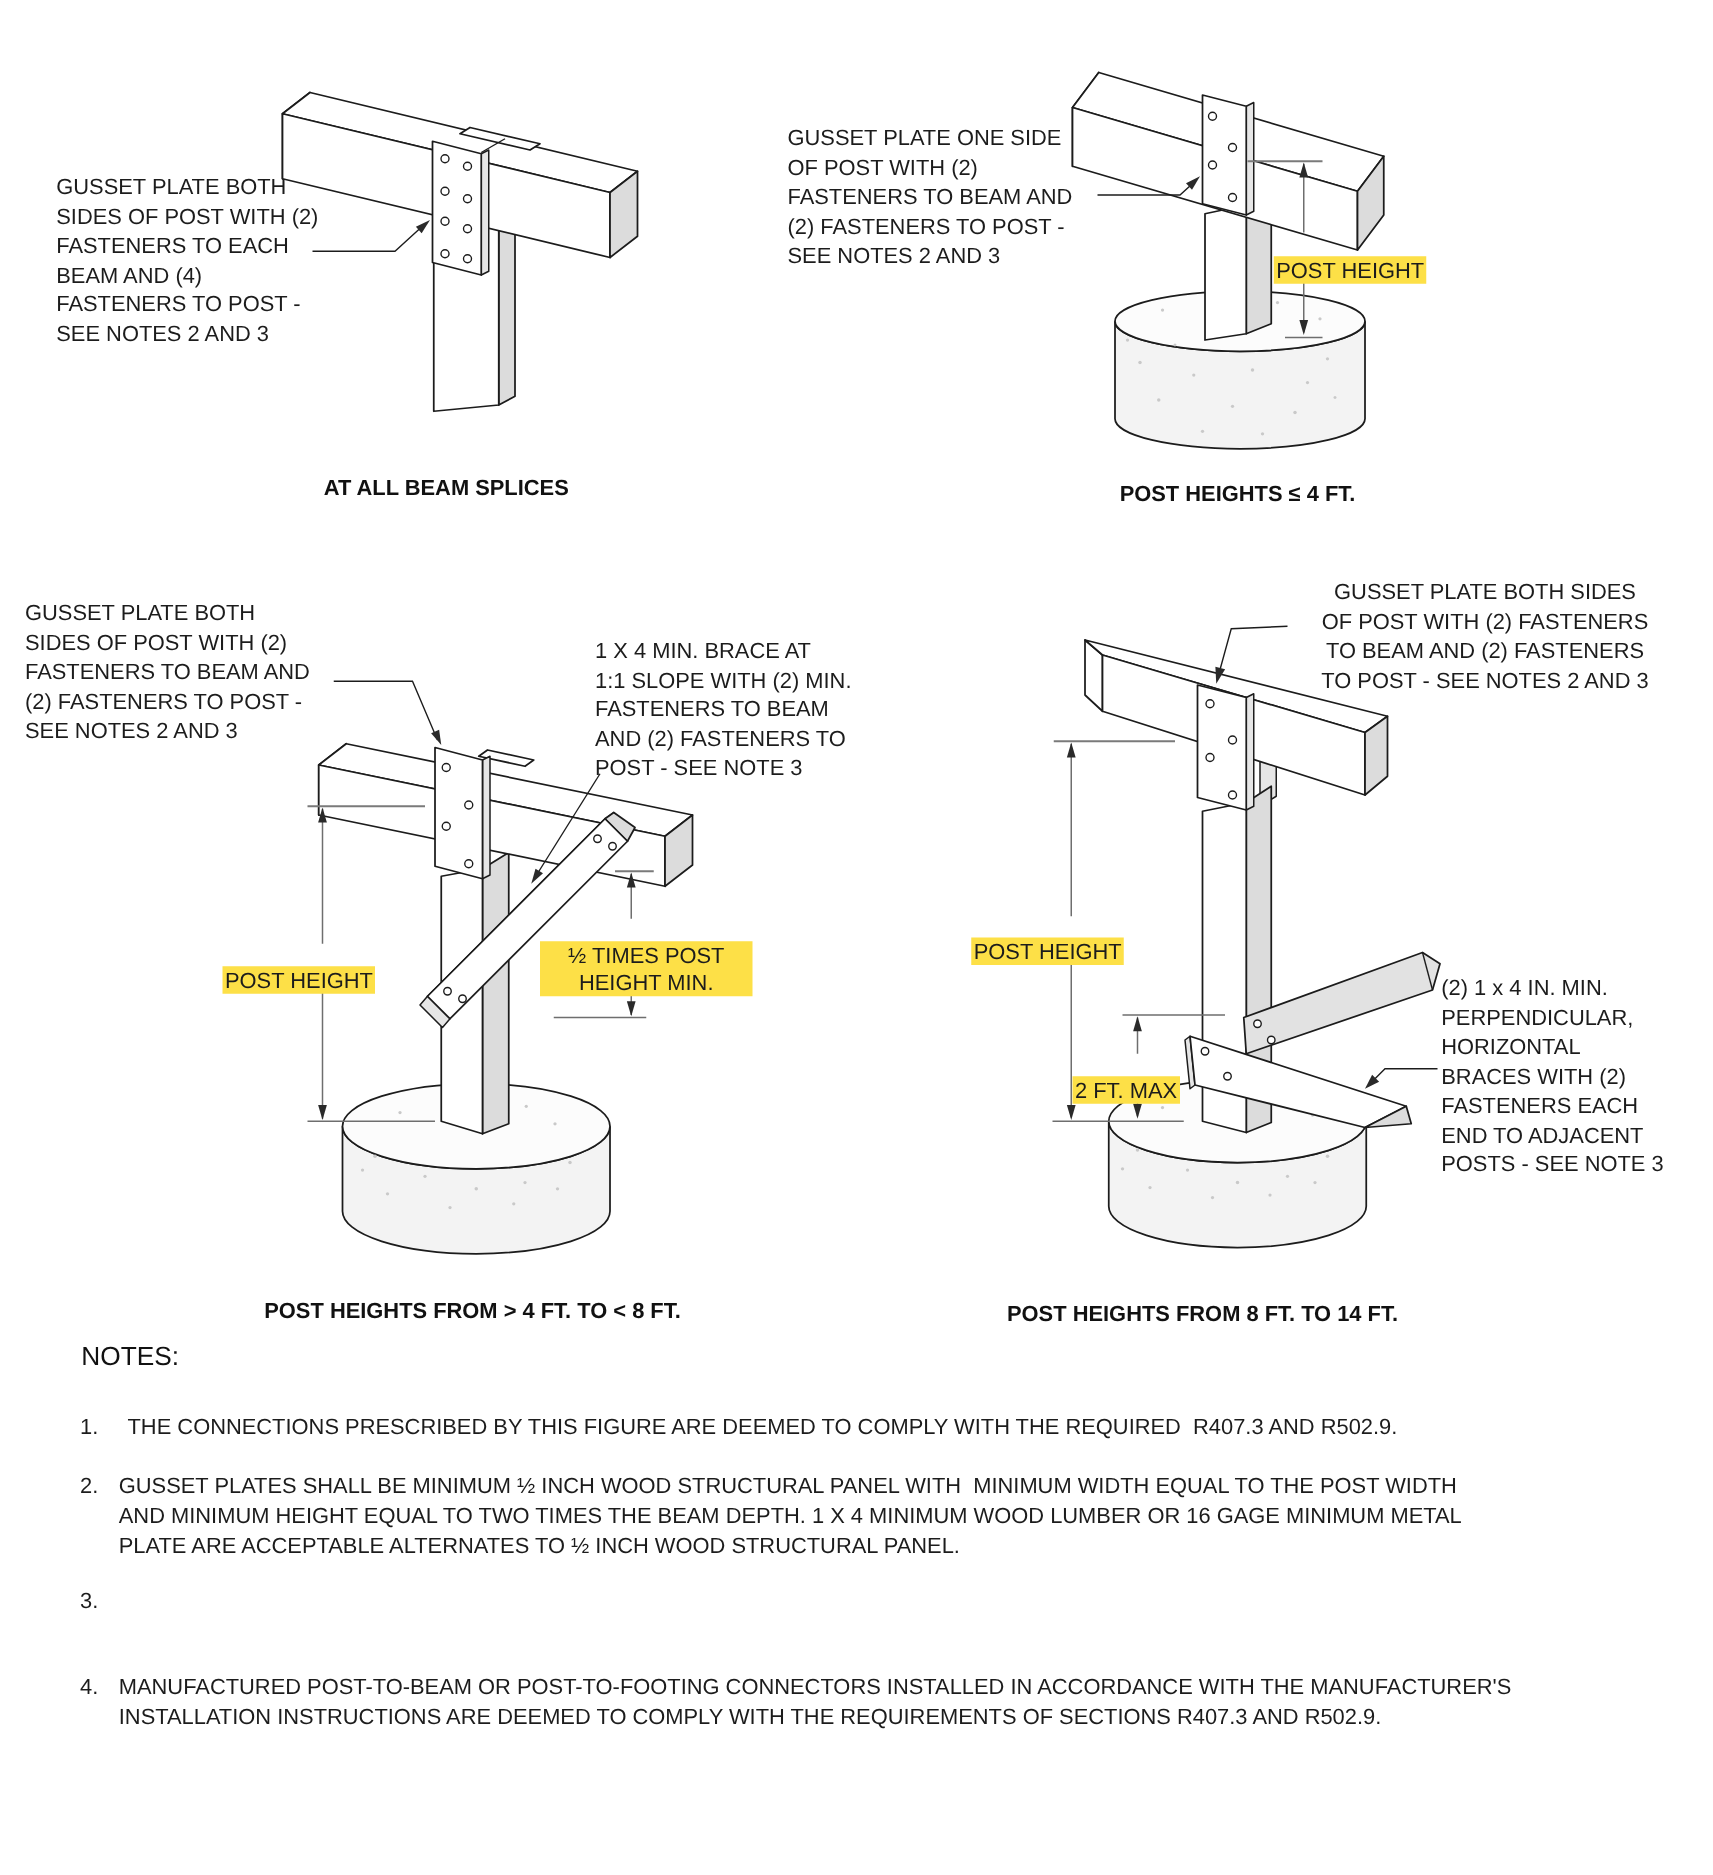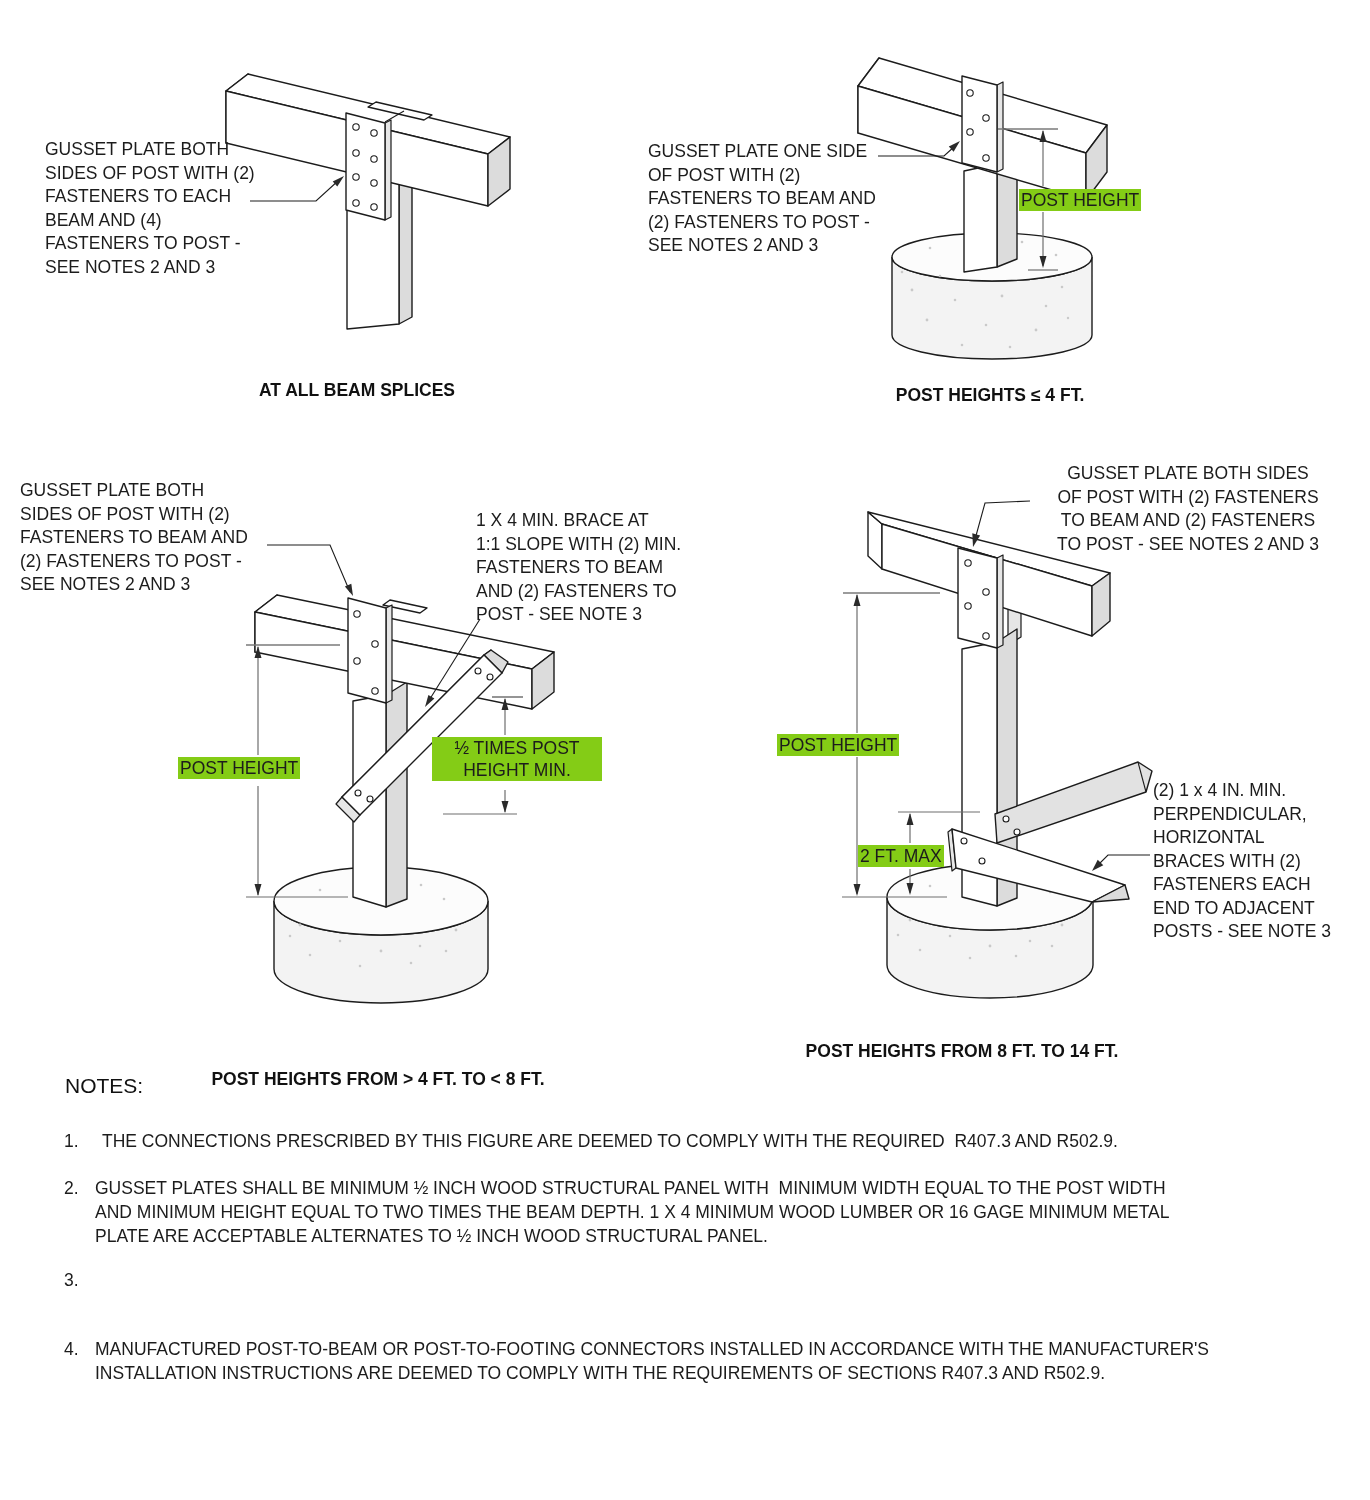--- a/index.html
+++ b/index.html
@@ -2,21 +2,21 @@
 <html><head>
 <meta charset="utf-8">
 <style>
   html,body{margin:0;padding:0;background:#ffffff;}
   #page{position:relative;width:1370px;height:1500px;background:#ffffff;overflow:hidden;
         font-family:"Liberation Sans", sans-serif;color:#1c1c1c;}
   #art{position:absolute;left:0;top:0;width:1370px;height:1500px;}
   .lbl{position:absolute;font-size:17.5px;line-height:23.5px;white-space:pre-wrap;color:#1c1c1c;}
   .lbl.center{text-align:center;}
   .cap{position:absolute;font-size:17.5px;font-weight:bold;white-space:nowrap;transform:translateX(-50%);color:#111;}
-  .dimtxt{position:absolute;font-size:17.5px;line-height:22px;white-space:pre-wrap;color:#1c1c1c;background:#84cc16;padding:0 2px;}
+  .dimtxt{position:absolute;font-size:17.5px;line-height:22px;white-space:pre-wrap;color:#1c1c1c;background:#fde047;padding:0 2px;margin-top:16px;}
   .notes-head{position:absolute;font-size:21px;font-weight:normal;color:#111;}
   .note-num{position:absolute;font-size:17.5px;line-height:24px;color:#1c1c1c;}
   .note-text{position:absolute;font-size:17.5px;line-height:24px;white-space:pre-wrap;color:#1c1c1c;width:1235px;}
   svg *{vector-effect:non-scaling-stroke;}
   .outl{fill:#ffffff;stroke:#1c1c1c;stroke-width:1.4;stroke-linejoin:round;}
   .shade{fill:#dcdcdc;stroke:#1c1c1c;stroke-width:1.4;stroke-linejoin:round;}
   .shade2{fill:#e6e6e6;stroke:#1c1c1c;stroke-width:1.2;stroke-linejoin:round;}
   .ftop{fill:#fcfcfc;stroke:#1c1c1c;stroke-width:1.4;}
   .fside{fill:#f3f3f3;stroke:#1c1c1c;stroke-width:1.4;}
   .hole{fill:#ffffff;stroke:#1c1c1c;stroke-width:1.1;}
@@ -274,42 +274,42 @@
   </svg>
 
   <div class="lbl" style="left:45px;top:138px;">GUSSET PLATE BOTH
 SIDES OF POST WITH (2)
 FASTENERS TO EACH
 BEAM AND (4)
 FASTENERS TO POST -
 SEE NOTES 2 AND 3</div>
   <div class="cap" style="left:357px;top:380px;">AT ALL BEAM SPLICES</div>
 
-  <div class="lbl" style="left:648px;top:99px;margin-top:41px;">GUSSET PLATE ONE SIDE
+  <div class="lbl" style="left:630px;top:99px;">GUSSET PLATE ONE SIDE
 OF POST WITH (2)
 FASTENERS TO BEAM AND
 (2) FASTENERS TO POST -
 SEE NOTES 2 AND 3</div>
   <div class="dimtxt" style="left:1019px;top:189px;">POST HEIGHT</div>
   <div class="cap" style="left:990px;top:385px;">POST HEIGHTS ≤ 4 FT.</div>
 
   <div class="lbl" style="left:20px;top:479px;">GUSSET PLATE BOTH
 SIDES OF POST WITH (2)
 FASTENERS TO BEAM AND
 (2) FASTENERS TO POST -
 SEE NOTES 2 AND 3</div>
   <div class="lbl" style="left:476px;top:509px;">1 X 4 MIN. BRACE AT
 1:1 SLOPE WITH (2) MIN.
 FASTENERS TO BEAM
 AND (2) FASTENERS TO
 POST - SEE NOTE 3</div>
   <div class="dimtxt" style="left:178px;top:757px;">POST HEIGHT</div>
   <div class="dimtxt lbl center" style="left:432px;top:737px;width:166px;">½ TIMES POST
 HEIGHT MIN.</div>
-  <div class="cap" style="left:378px;top:1038px;margin-top:31px;">POST HEIGHTS FROM &gt; 4 FT. TO &lt; 8 FT.</div>
+  <div class="cap" style="left:378px;top:1038px;">POST HEIGHTS FROM &gt; 4 FT. TO &lt; 8 FT.</div>
 
   <div class="lbl center" style="left:1032px;top:462px;width:312px;">GUSSET PLATE BOTH SIDES
 OF POST WITH (2) FASTENERS
 TO BEAM AND (2) FASTENERS
 TO POST - SEE NOTES 2 AND 3</div>
   <div class="lbl" style="left:1153px;top:779px;">(2) 1 x 4 IN. MIN.
 PERPENDICULAR,
 HORIZONTAL
 BRACES WITH (2)
 FASTENERS EACH

